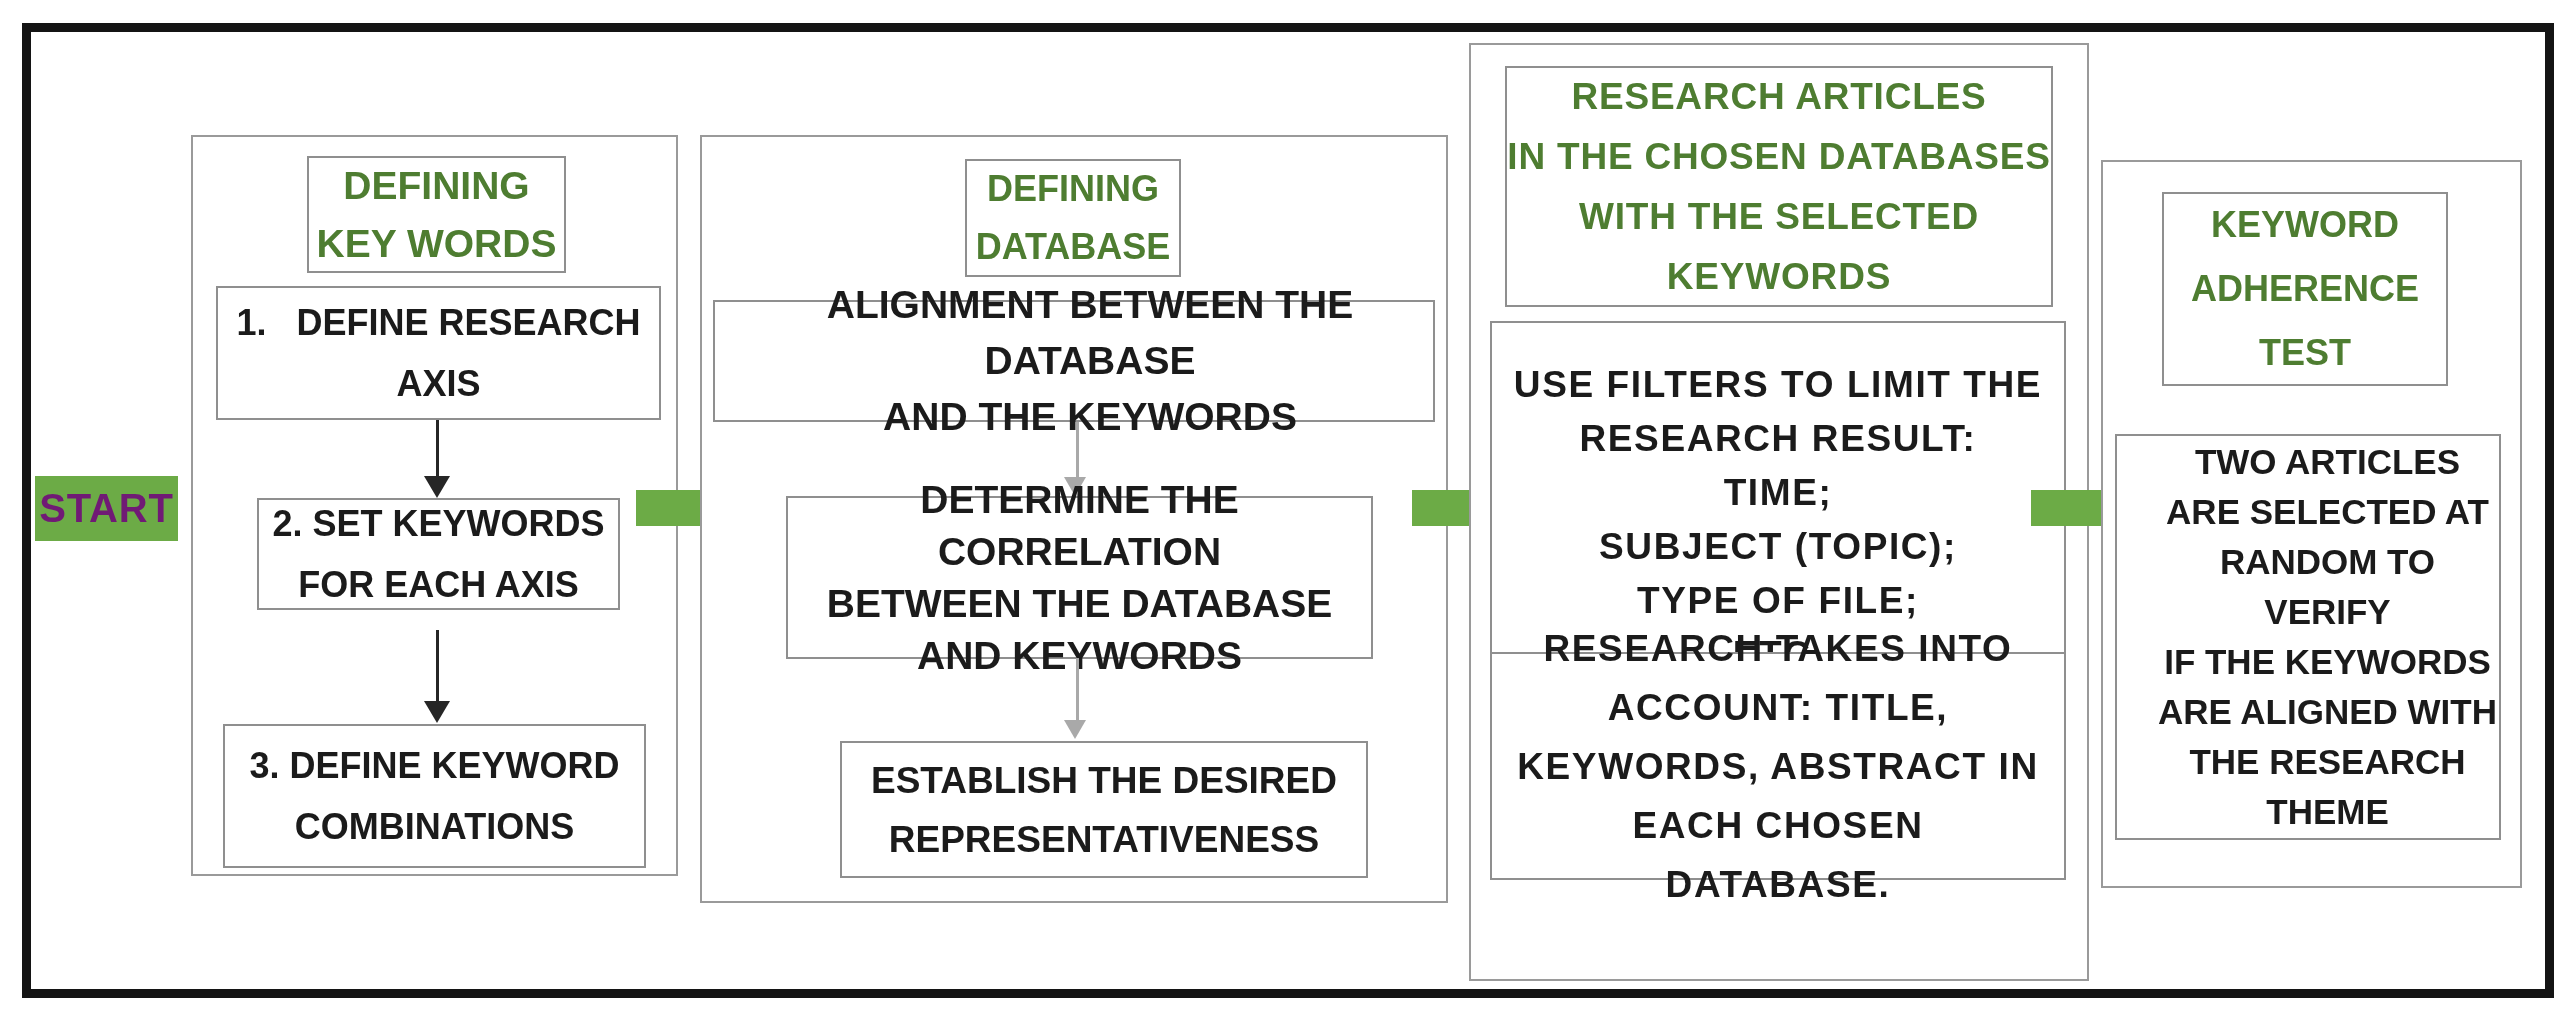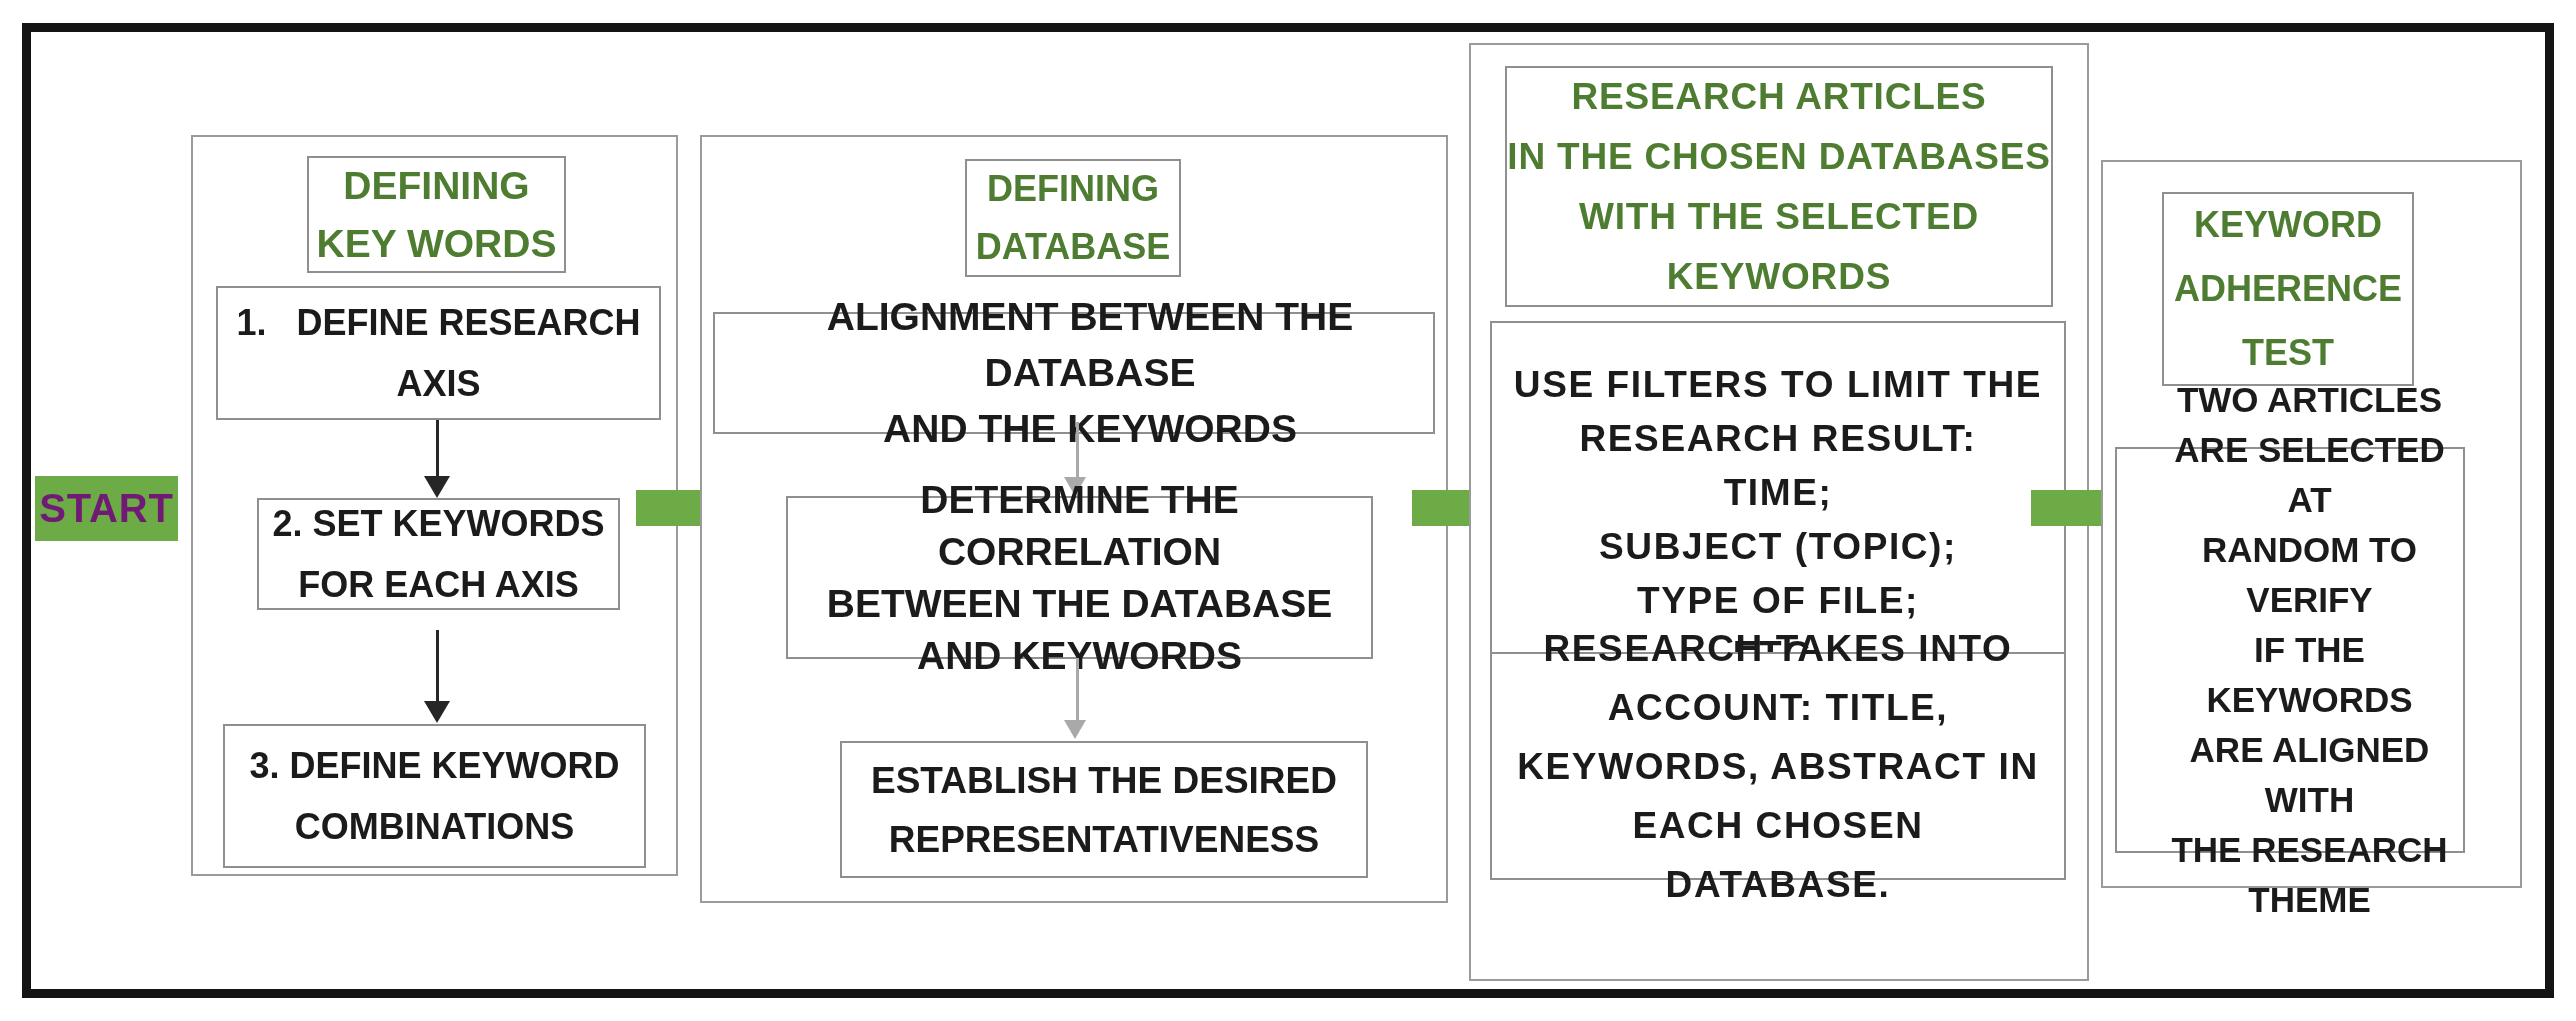--- a/index.html
+++ b/index.html
@@ -102,21 +102,21 @@
 <div class="abs rarrow" style="left:636px;top:475px;">
   <div class="body"></div>
   <div class="head"></div>
 </div>
 
 <div class="abs group" style="left:700px;top:135px;width:748px;height:768px;"></div>
 
 <div class="abs box green-title t-c2-title" style="left:965px;top:159px;width:216px;height:118px;">DEFINING
 DATABASE</div>
 
-<div class="abs box black-text t-c2-box1" style="left:713px;top:312px;width:722px;height:122px;padding-left:32px;">ALIGNMENT BETWEEN THE DATABASE
+<div class="abs box black-text t-c2-box1" style="left:713px;top:300px;width:722px;height:122px;padding-left:32px;">ALIGNMENT BETWEEN THE DATABASE
 AND THE KEYWORDS</div>
 
 <div class="abs darrow gray" style="left:1054px;top:422px;height:74px;">
   <div class="line" style="height:58px;"></div>
   <div class="head"></div>
 </div>
 
 <div class="abs box black-text t-c2-box2" style="left:786px;top:496px;width:587px;height:163px;">DETERMINE THE CORRELATION
 BETWEEN THE DATABASE
 AND KEYWORDS</div>
@@ -154,25 +154,25 @@
 EACH CHOSEN
 DATABASE.</div>
 
 <div class="abs rarrow" style="left:2031px;top:475px;">
   <div class="body"></div>
   <div class="head"></div>
 </div>
 
 <div class="abs group" style="left:2101px;top:160px;width:421px;height:728px;"></div>
 
-<div class="abs box green-title t-c4-title" style="left:2162px;top:192px;width:252px;height:194px;">KEYWORD
+<div class="abs box green-title t-c4-title" style="left:2162px;top:192px;width:286px;height:194px;">KEYWORD
 ADHERENCE
 TEST</div>
 
-<div class="abs box black-text t-c4-box" style="left:2115px;top:447px;width:350px;height:406px;padding-left:39px;">TWO ARTICLES
+<div class="abs box black-text t-c4-box" style="left:2115px;top:434px;width:386px;height:406px;padding-left:39px;">TWO ARTICLES
 ARE SELECTED AT
 RANDOM TO
 VERIFY
 IF THE KEYWORDS
 ARE ALIGNED WITH
 THE RESEARCH
 THEME</div>
 
 
 </body></html>

